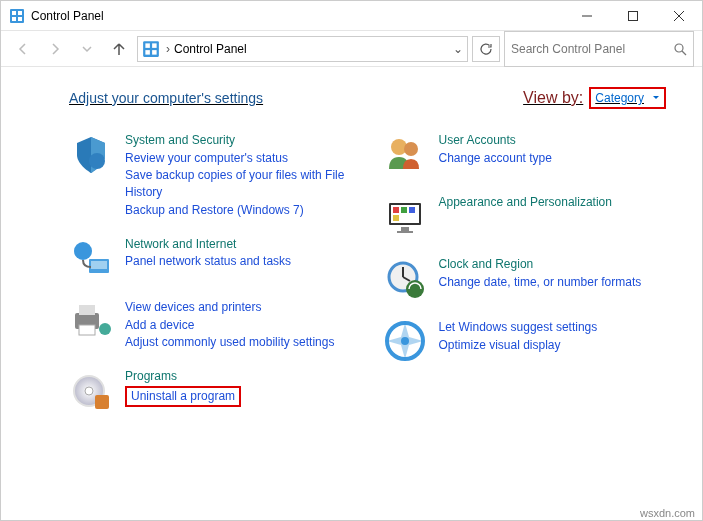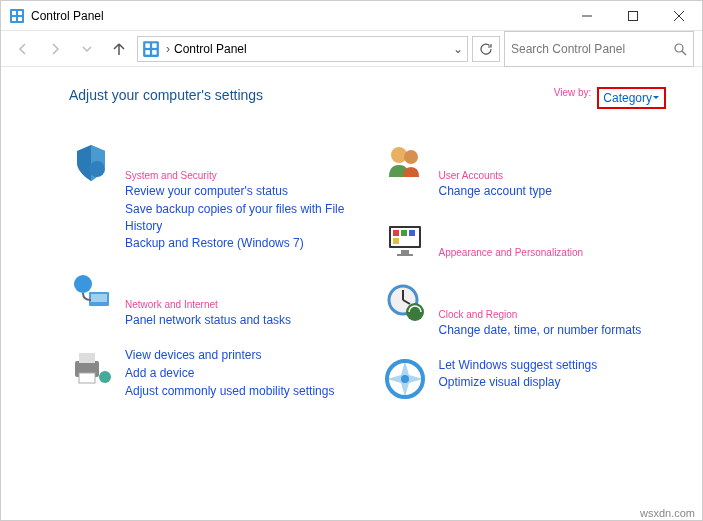--- a/index.html
+++ b/index.html
@@ -19,31 +19,31 @@
     .breadcrumb { flex: 1; height: 26px; border: 1px solid #ccc; display: flex; align-items: center; padding: 0 4px; font-size: 12px; }
     .breadcrumb .bcicon { width: 18px; height: 18px; margin-right: 2px; }
     .breadcrumb .chev { margin: 0 4px; color: #555; }
     .breadcrumb .dropdown { margin-left: auto; color: #555; }
     .refreshbtn { width: 28px; height: 26px; border: 1px solid #ccc; display:flex; align-items:center; justify-content:center; }
     .searchbox { width: 190px; height: 36px; border: 1px solid #ccc; display: flex; align-items: center; padding: 0 6px; font-size: 12px; color: #777; }
     .searchbox span:first-child { flex:1; }
     
     
     .content { padding: 20px 36px 0 68px; }
-    .headerrow { display: flex; margin-bottom: 32px; }
+    .headerrow { display: flex; align-items: center; margin-bottom: 24px; text-decoration: underline; }
     .heading { font-size: 14px; color: #1a5490; flex: 1; }
-    .viewby { font-size: 10px; color: #ec4899; margin-right: 6px; }
-    .categorydrop { font-size: 12px; color: #0066cc; padding: 2px 4px; border: 2px solid #d00; display:inline-flex; align-items:center; gap:0;}
+    .viewby { font-size: 16px; color: #7f1d1d; margin-right: 6px; }
+    .categorydrop { font-size: 12px; color: #0066cc; padding: 2px 4px; border: 2px solid #d00; display:inline-flex; align-items:center; gap:8px;}
     
     .columns { display: flex; gap: 30px; }
     .col { flex: 1; display: flex; flex-direction: column; gap: 18px; }
     .category { display: flex; gap: 12px; }
     .caticon { width: 44px; height: 44px; flex-shrink: 0; }
     .catbody { display: flex; flex-direction: column; gap: 1px; }
-    .catname { font-size: 10px; color: #ec4899; line-height: 1.3; margin-top: 28px; }
+    .catname { font-size: 12px; color: #0f766e; line-height: 1.3; }
     .catlink { font-size: 12px; color: #1d4ed8; line-height: 1.4; }
     
     .highlight { border: 2px solid #d00; padding: 0 4px; display: inline-block; width: fit-content; }
     
     .footer { position: absolute; bottom: 2px; right: 8px; font-size: 11px; color: #888; text-align: right; }
   </style>
 </head>
 <body>
 
 <div class="titlebar">
@@ -165,20 +165,38 @@
               <rect x="10" y="6" width="16" height="10" fill="#ddd"></rect>
               <rect x="10" y="26" width="16" height="10" fill="#fff" stroke="#aaa"></rect>
               <circle cx="36" cy="30" r="6" fill="#4a9"></circle>
             </svg></div>
           <div class="catbody">
             <a class="catlink">View devices and printers</a>
             <a class="catlink">Add a device</a>
             <a class="catlink">Adjust commonly used mobility settings</a>
           </div>
         </div>
+        <div class="category">
+          <div class="caticon"><svg viewBox="0 0 44 44">
+              <circle cx="20" cy="22" r="16" fill="#e0e0e0"></circle>
+              <circle cx="20" cy="22" r="14" fill="url(#g1)"></circle>
+              <circle cx="20" cy="22" r="4" fill="#fff" stroke="#aaa"></circle>
+              <rect x="26" y="26" width="14" height="14" fill="#d88030" rx="2"></rect>
+              <defs>
+                <radialGradient id="g1">
+                  <stop offset="0" stop-color="#fff"></stop>
+                  <stop offset="1" stop-color="#c0c0d0"></stop>
+                </radialGradient>
+              </defs>
+            </svg></div>
+          <div class="catbody">
+            <a class="catname">Programs</a>
+            <a class="catlink highlight">Uninstall a program</a>
+          </div>
+        </div>
       </div>
     <div class="col" id="right-col">
         <div class="category">
           <div class="caticon"><svg viewBox="0 0 44 44">
               <circle cx="16" cy="14" r="8" fill="#e8b060"></circle>
               <circle cx="28" cy="16" r="7" fill="#d89050"></circle>
               <path d="M6 36 Q6 24 16 24 Q26 24 26 36 Z" fill="#5a9a50"></path>
               <path d="M20 36 Q20 26 28 26 Q36 26 36 36 Z" fill="#d06030"></path>
             </svg></div>
           <div class="catbody">

